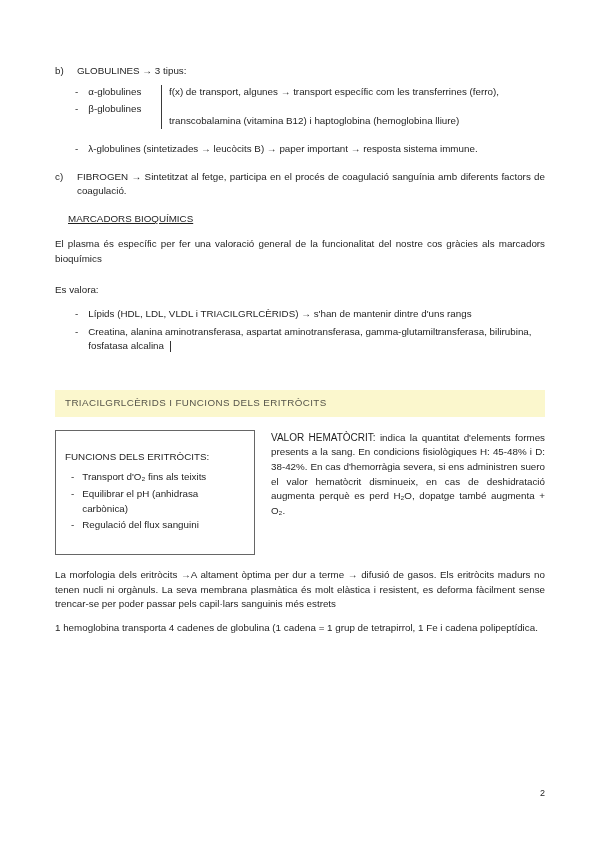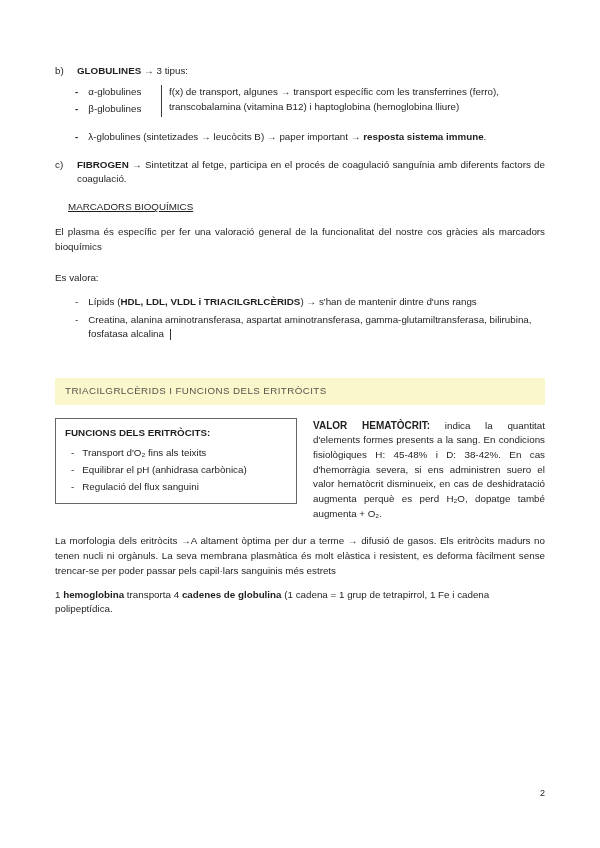--- a/index.html
+++ b/index.html
@@ -8,49 +8,49 @@
     width:600px;height:848px;
     margin:0 auto;
     background:#ffffff;
     box-sizing:border-box;
     padding:64px 55px 0 55px;
     font-family:"Liberation Sans", sans-serif;
     font-size:9.8px;
     line-height:1.5;
     color:var(--text,#1f1f1f);
   }
-  .b{font-weight:bold;}
+  .b{font-weight:normal;}
   .just{text-align:justify;}
   .hang{display:flex;margin:0;}
   .lbl{flex:none;width:22px;}
   .htext{flex:1;}
   #b-heading{margin-bottom:6px;}
   .gl-table{display:flex;margin:0 0 13px 20px;}
   .gl-names{flex:none;display:flex;flex-direction:column;gap:3px;width:86px;}
   .gl-name{display:flex;gap:10px;}
-  .gl-descs{border-left:1px solid #3a3a3a;padding-left:7px;display:flex;flex-direction:column;gap:1px;flex:1;}
+  .gl-descs{border-left:1px solid #3a3a3a;padding-left:7px;display:flex;flex-direction:column;gap:15px;flex:1;}
   .bullet{display:flex;gap:10px;margin:0 0 3px 20px;}
   .bullet .dash{flex:none;}
   .bullet .btext{flex:1;}
   .lambda{margin-bottom:13px;}
   #fibrogen{margin-bottom:13px;}
   .heading-u{font-weight:normal;text-decoration:underline;margin:0 0 10px 13px;}
   .para{margin:0 0 10px 0;}
   #es-valora{margin-bottom:9px;margin-top:17px;}
   .vbar{display:inline-block;width:1px;height:11px;background:#333;margin-left:6px;vertical-align:middle;}
   .banner{
     margin:36px 0 13px 0;
     background:var(--banner-yellow,#fbf7cd);
     color:#55544a;
     padding:6px 10px;
     letter-spacing:.4px;
   }
   .hl{background:var(--highlight-yellow,#fcd34d);padding:0 1px;}
   .cols{display:flex;gap:16px;margin:0 0 13px 0;align-items:flex-start;}
-  .funcions-box{flex:none;width:242px;border:1px solid #666;padding:7px 9px;box-sizing:border-box;}
+  .funcions-box{flex:none;width:200px;border:1px solid #666;padding:19px 9px;box-sizing:border-box;}
   .box-title{margin-bottom:6px;}
   .funcions-box .bullet{margin:0 0 2px 6px;gap:8px;}
   .hematocrit{flex:1;text-align:justify;}
   .ht-title{font-size:10px;}
   #morfologia{margin-bottom:9px;}
   .page-number{position:absolute;right:55px;bottom:48px;font-size:9px;}
 </style>
 </head>
 <body>
 

